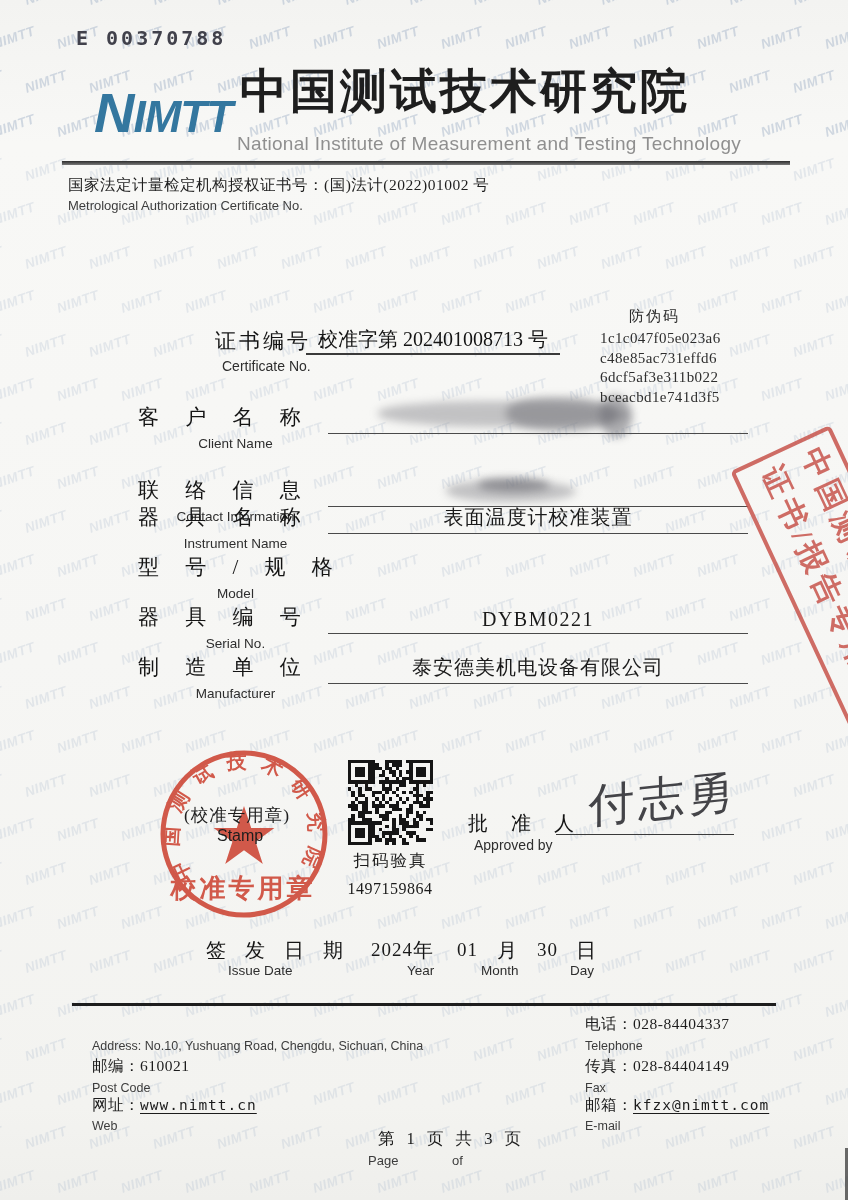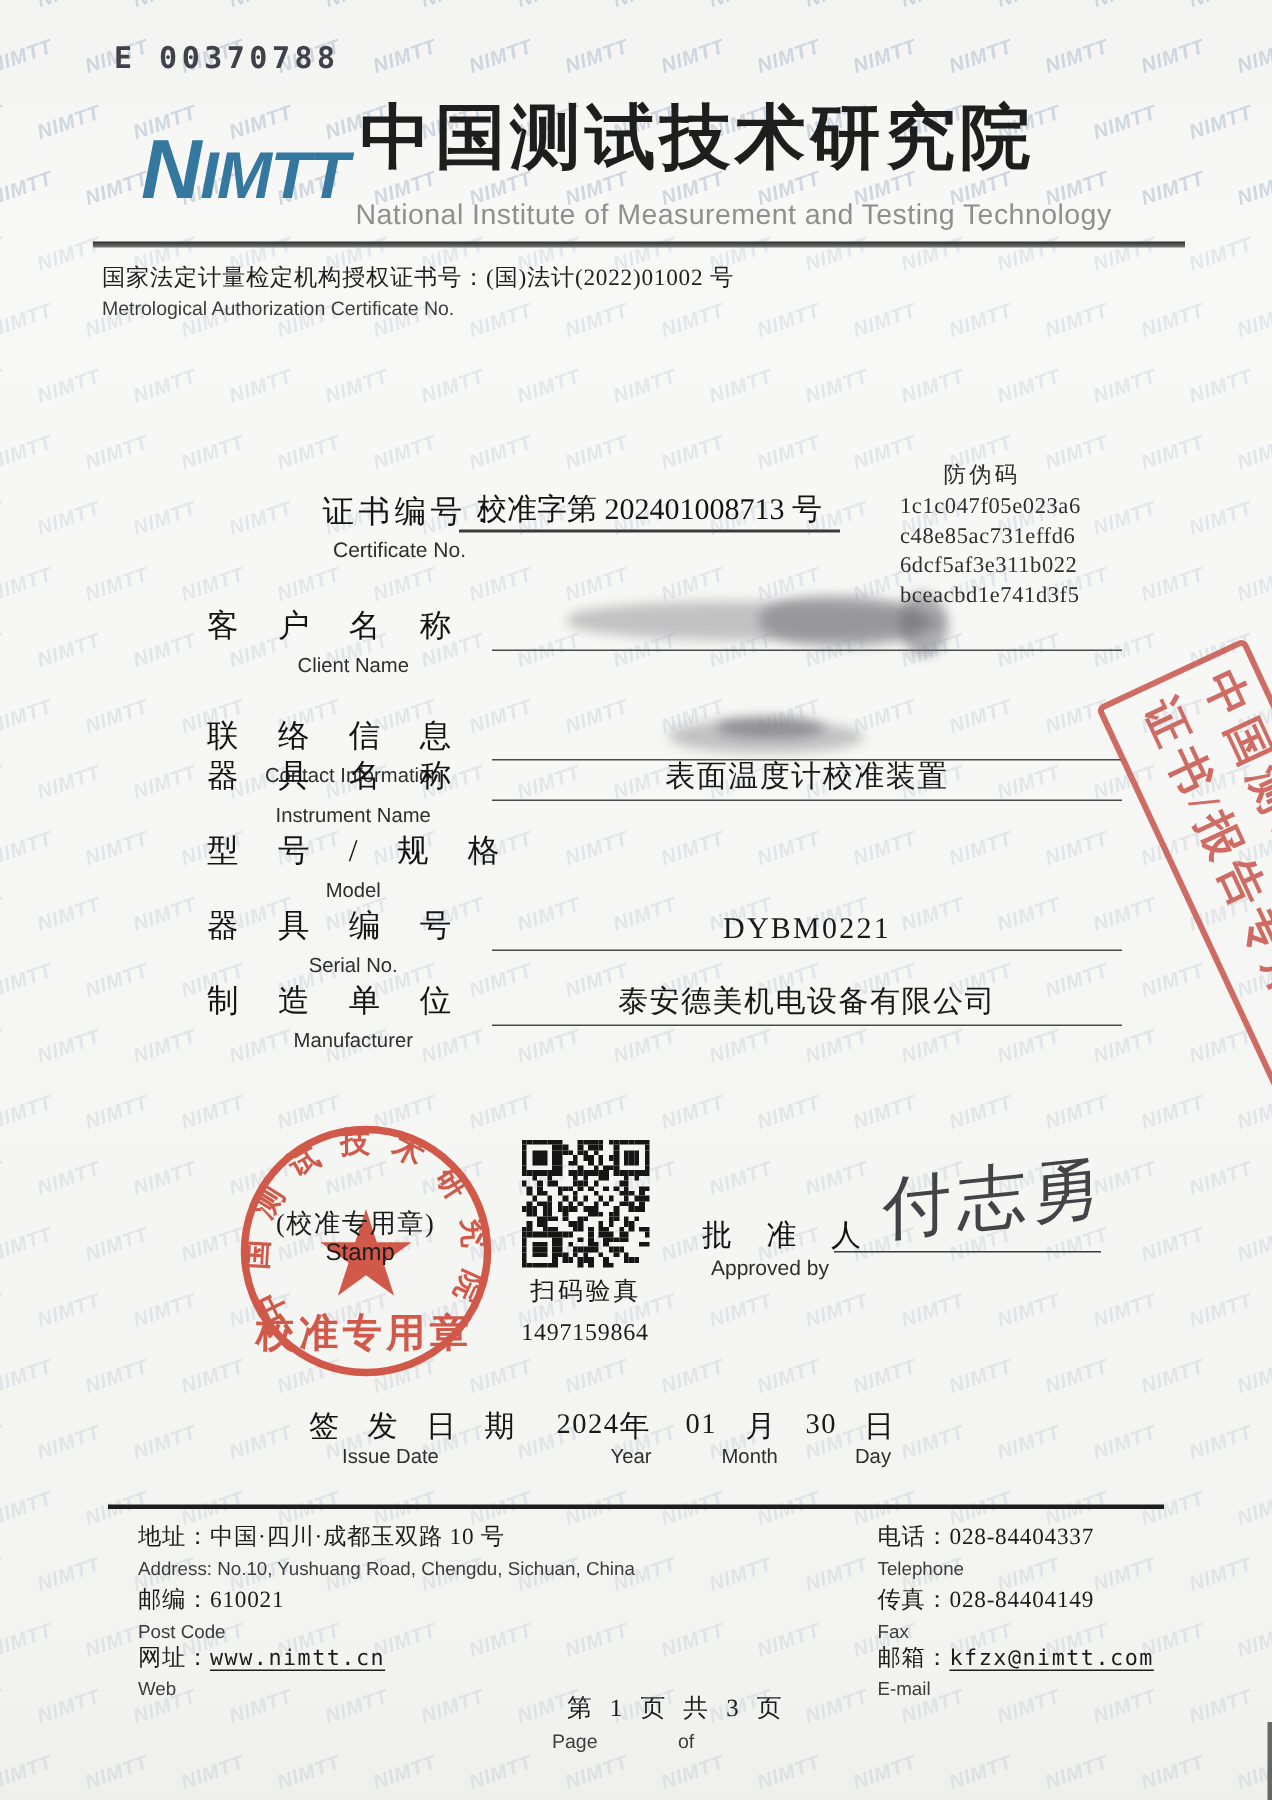--- a/index.html
+++ b/index.html
@@ -1201,21 +1201,20 @@
   <div class="layer iss-u" style="left:413px;top:937px">年</div>
   <div class="layer iss-l" style="left:407px;top:963px">Year</div>
   <div class="layer iss-v" style="left:457px;top:939px">01</div>
   <div class="layer iss-u" style="left:497px;top:937px">月</div>
   <div class="layer iss-l" style="left:481px;top:963px">Month</div>
   <div class="layer iss-v" style="left:537px;top:939px">30</div>
   <div class="layer iss-u" style="left:576px;top:937px">日</div>
   <div class="layer iss-l" style="left:570px;top:963px">Day</div>
 
   <div class="layer foot-rule"></div>
-  <div class="layer f-cn" style="left:92px;top:1014px">地址：中国·四川·成都玉双路 10 号</div>
   <div class="layer f-en" style="left:92px;top:1039px">Address: No.10, Yushuang Road, Chengdu, Sichuan, China</div>
   <div class="layer f-cn" style="left:92px;top:1056px">邮编：610021</div>
   <div class="layer f-en" style="left:92px;top:1081px">Post Code</div>
   <div class="layer f-cn" style="left:92px;top:1095px">
     <span>网址：</span><span class="f-mono">www.nimtt.cn</span>
   </div>
   <div class="layer f-en" style="left:92px;top:1119px">Web</div>
   <div class="layer f-cn" style="left:585px;top:1014px">电话：028-84404337</div>
   <div class="layer f-en" style="left:585px;top:1039px">Telephone</div>
   <div class="layer f-cn" style="left:585px;top:1056px">传真：028-84404149</div>

